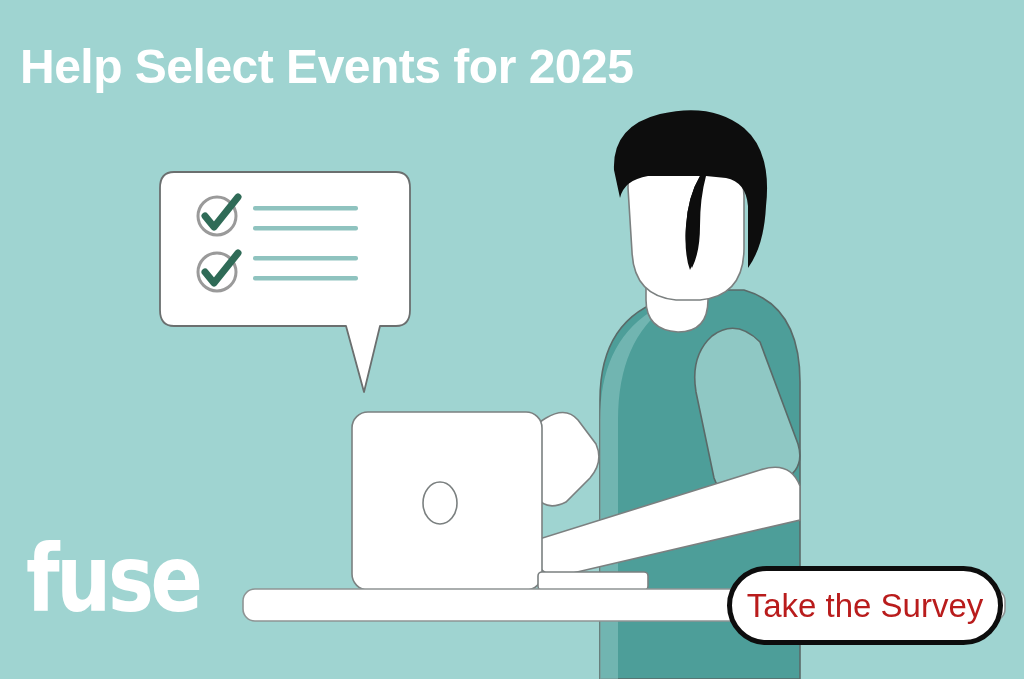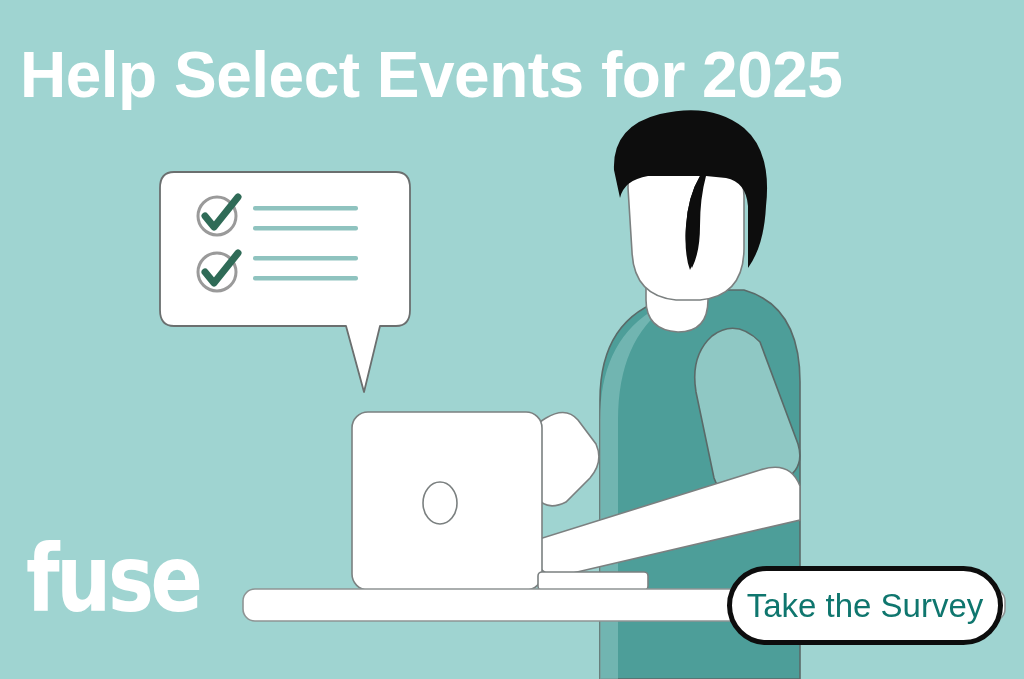--- a/index.html
+++ b/index.html
@@ -25,21 +25,21 @@
     display: block;
   }
   
   .headline {
     position: absolute;
     left: 20px;
     top: 43px;
     width: 990px;
     z-index: 6;
     color: #ffffff;
-    font-size: 64px;
+    font-size: 48px;
     line-height: 1.02;
     font-weight: bold;
     letter-spacing: -0.5px;
     white-space: nowrap;
   }
   
   .logo {
     position: absolute;
     left: 26px;
     top: 534px;
@@ -64,21 +64,21 @@
     background: #ffffff;
     border: 5px solid #0d0d0d;
     border-radius: 40px;
     z-index: 7;
     display: flex;
     align-items: center;
     justify-content: center;
     cursor: pointer;
   }
   .cta-label {
-    color: #0f766e;
+    color: #b91c1c;
     font-size: 33px;
     font-weight: normal;
     letter-spacing: 0px;
     white-space: nowrap;
   }
 </style>
 </head>
 <body>
 
 <div id="banner">

